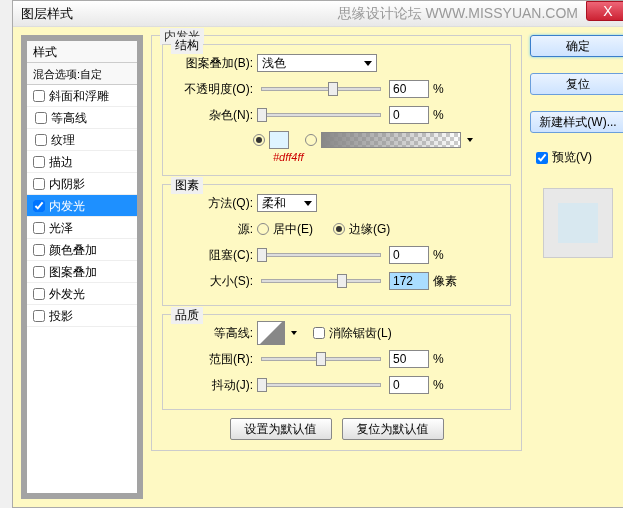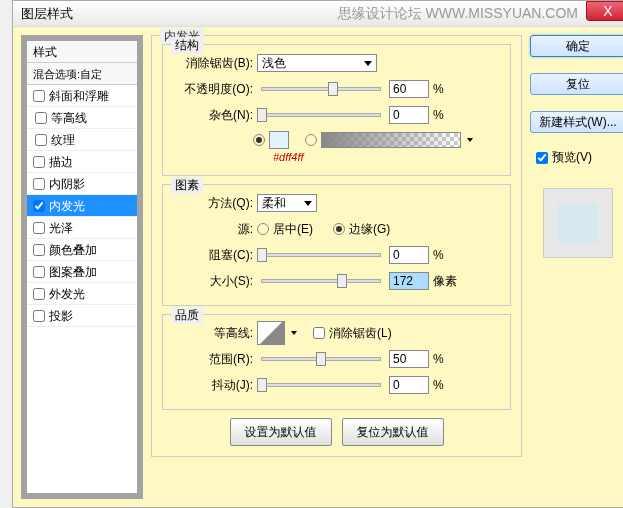--- a/index.html
+++ b/index.html
@@ -37,21 +37,21 @@
 .radio { width: 12px; height: 12px; border: 1px solid #888; border-radius: 50%; display: inline-flex; align-items: center; justify-content: center; }
 .radio.checked::after { content: ''; width: 6px; height: 6px; background: #333; border-radius: 50%; }
 .color-swatch { width: 20px; height: 18px; border: 1px solid #888; background: #dff4ff; }
 .gradient-bar { width: 140px; height: 16px; border: 1px solid #888; background: repeating-conic-gradient(#ccc 0 25%, #fff 0 50%) 0 0/8px 8px; position: relative; }
 .gradient-bar::before { content: ''; position: absolute; inset: 0; background: linear-gradient(90deg, #888, transparent); }
 .hex-note { color: #c00; font-size: 11px; font-style: italic; padding-left: 100px; margin-top: -4px; margin-bottom: 4px; }
 .contour-swatch { width: 28px; height: 24px; border: 1px solid #888; background: linear-gradient(135deg, #fff 48%, #888 52%); display: inline-block; }
 .checkbox { display: inline-flex; align-items: center; gap: 4px; }
 .checkbox input { width: 12px; height: 12px; }
 .btn-row { display: flex; gap: 10px; justify-content: center; margin-top: 6px; }
-.btn { height: 28px; padding: 0 14px; border: 1px solid #888; background: linear-gradient(#fff, #e0e0e0); font-size: 12px; border-radius: 2px; }
+.btn { height: 22px; padding: 0 14px; border: 1px solid #888; background: linear-gradient(#fff, #e0e0e0); font-size: 12px; border-radius: 2px; }
 .rightcol { width: 96px; display: flex; flex-direction: column; gap: 16px; align-items: stretch; }
 .rbtn { height: 22px; border: 1px solid #6a9edb; background: linear-gradient(#eaf3ff, #cde3ff); font-size: 12px; border-radius: 3px; }
 .rbtn.primary { border: 1px solid #3a7ecb; box-shadow: 0 0 3px #6cf; }
 .preview-box { width: 70px; height: 70px; border: 1px solid #ccc; background: #e8e8e8; margin: 6px auto; display: flex; align-items: center; justify-content: center; }
 .preview-inner { width: 40px; height: 40px; background: #d8e8f0; }
 .small-arrow { width: 0; height: 0; border-left: 3px solid transparent; border-right: 3px solid transparent; border-top: 4px solid #000; display: inline-block; margin-left: 2px; }
 </style>
 </head>
 <body>
 
@@ -114,21 +114,21 @@
     </div>
 
     <div class="main">
       <div class="center">
         <div class="fieldset">
           <div class="legend">内发光</div>
 
           <div class="inner-fieldset">
             <div class="legend">结构</div>
             <div class="row">
-              <span class="label">消除锯齿(B):</span>
+              <span class="label">图案叠加(B):</span>
               <div class="dropdown">
                   <span>浅色</span>
                   <span class="dropdown-arrow"></span>
                 </div>
             </div>
             <div class="row">
               <span class="label">不透明度(O):</span>
               <div class="slider">
                   <div class="slider-thumb" style="left:60%"></div>
                 </div>

